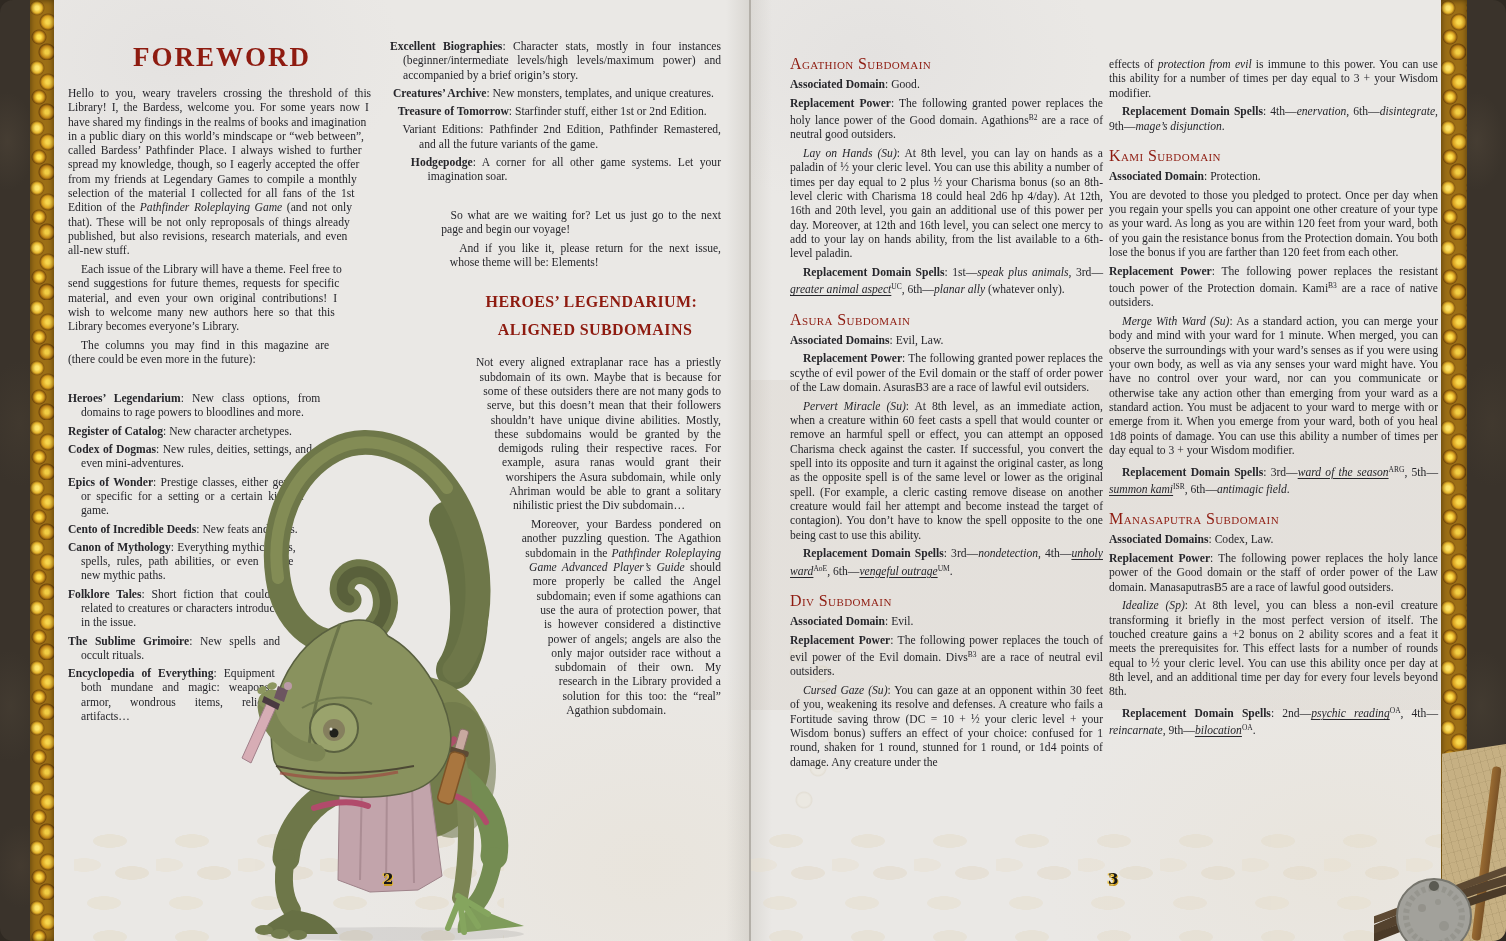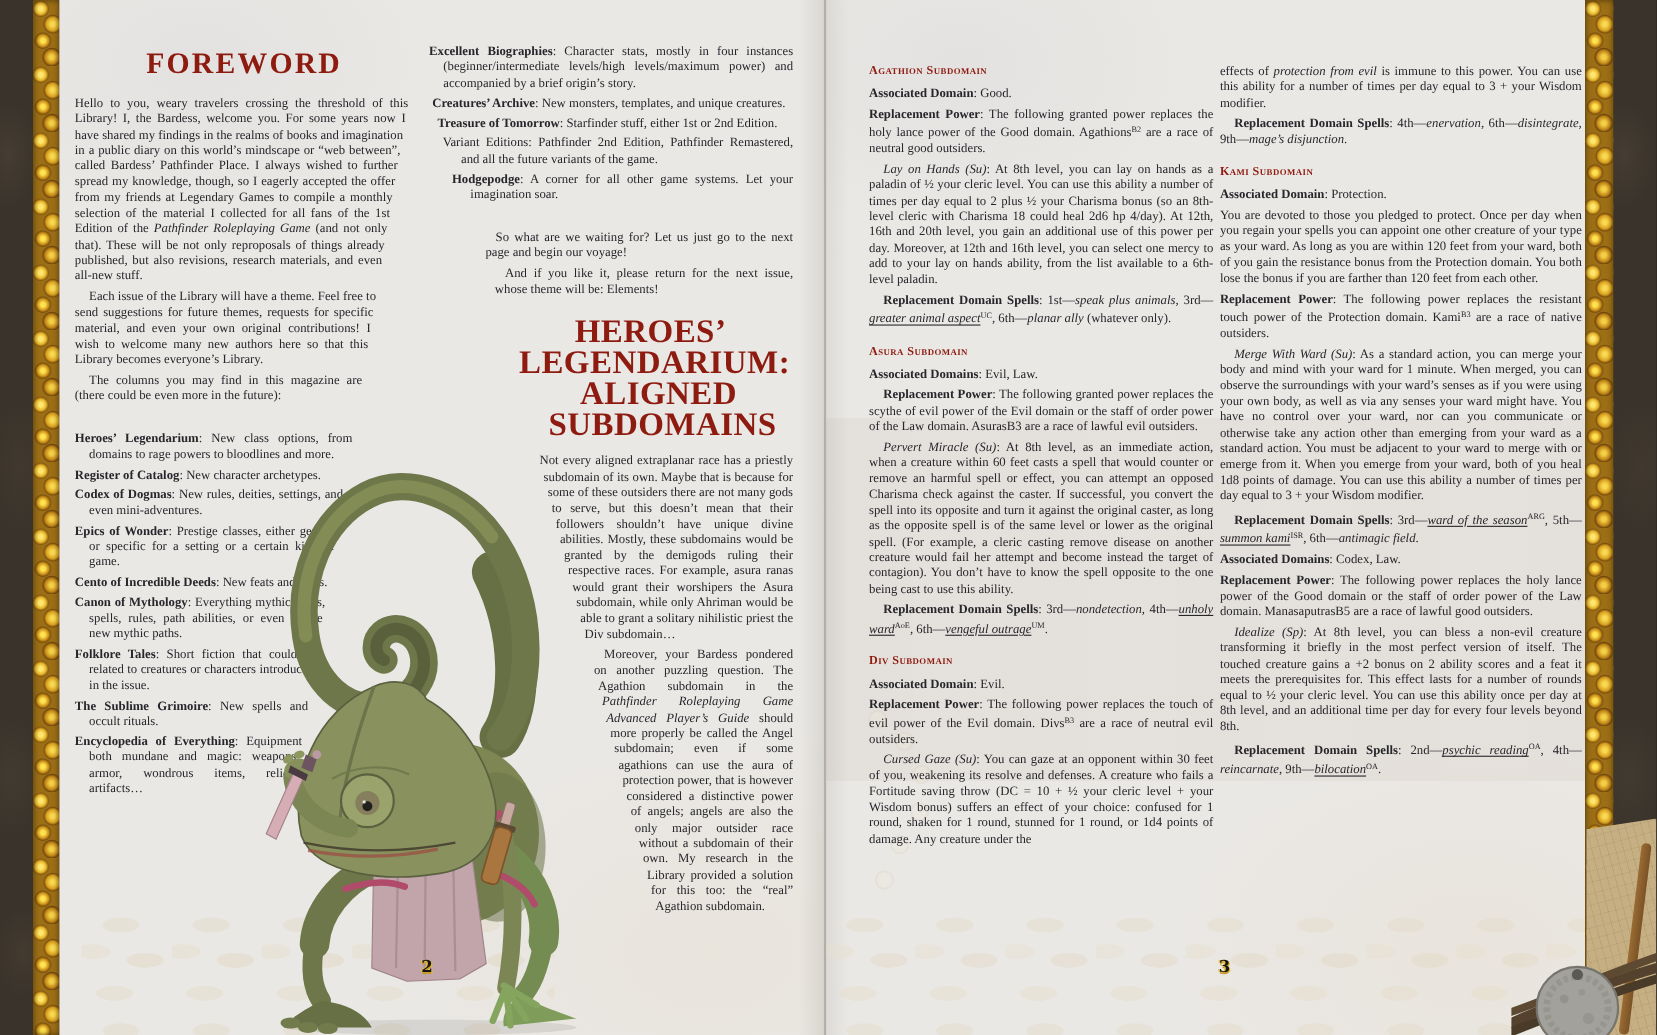--- a/index.html
+++ b/index.html
@@ -10,21 +10,21 @@
     --gold:#d9a621;
     --parchment:#c6b083;
   }
   html,body{margin:0;padding:0;}
   body{
     width:1506px;height:941px;position:relative;overflow:hidden;
     background:#2f2922;
     font-family:"Liberation Serif","DejaVu Serif",serif;
     color:var(--text);
   }
-  .spread{position:absolute;inset:0;overflow:hidden;}
+  .spread{position:absolute;inset:0;overflow:hidden;border-radius:13px;}
 
   
   .edge{position:absolute;top:0;height:100%;background-color:var(--edge);
     background-image:
       radial-gradient(ellipse 40px 70px at 25% 15%, #574c3e66, transparent 70%),
       radial-gradient(ellipse 50px 90px at 65% 45%, #4b413466, transparent 70%),
       radial-gradient(ellipse 45px 80px at 35% 75%, #5a504044, transparent 70%),
       radial-gradient(ellipse 40px 60px at 70% 92%, #56493a55, transparent 70%);
   }
   .edge-left{left:0;width:30px;}
@@ -79,24 +79,24 @@
   
   .col{position:absolute;text-align:justify;font-size:11.6px;line-height:14.3px;color:var(--text);}
   .page-left .col1{left:14px;top:42px;width:313px;}
   .page-left .col2{left:336px;top:40px;width:331px;}
   .page-right .col1{left:40px;top:42px;width:313px;}
   .page-right .col2{left:359px;top:58px;width:329px;}
 
   .blk{margin:0 0 4.5px 0;}
   .blk-title{font-size:27px;line-height:31px;text-align:center;color:var(--red);
     font-weight:bold;letter-spacing:2px;margin:0 0 14px 0;}
-  .blk-h2{font-size:30px;line-height:28px;text-align:center;color:var(--red);
+  .blk-h2{font-size:16px;line-height:28px;text-align:center;color:var(--red);
     font-weight:bold;letter-spacing:.4px;margin:18px 0 12px 0;}
-  .blk-h3{font-size:11px;line-height:18px;font-variant:small-caps;color:var(--red);
-    font-weight:700;letter-spacing:.4px;margin:13px 0 5px 0;}
+  .blk-h3{font-size:16px;line-height:18px;font-variant:small-caps;color:var(--red);
+    font-weight:400;letter-spacing:.4px;margin:13px 0 5px 0;}
   .col > .blk-h3:nth-child(2){margin-top:0;}
   .blk-p.ind{text-indent:13px;}
   .blk-li{padding-left:13px;text-indent:-13px;margin-bottom:4px;}
   .blk-gap{height:20px;margin:0;}
   .s-b{font-weight:bold;}
   .s-i{font-style:italic;}
   .s-iu{font-style:italic;text-decoration:underline;text-underline-offset:2px;}
   .s-sup{font-size:7.5px;vertical-align:4px;}
 
   
@@ -274,20 +274,21 @@
       </div>
     <div class="col col2">
         <div class="blk blk-p"><span>effects of </span><span class="s-i">protection from evil</span><span> is immune to this power. You can use this ability for a number of times per day equal to 3 + your Wisdom modifier.</span></div>
         <div class="blk blk-p ind"><span class="s-b">Replacement Domain Spells</span><span>: 4th—</span><span class="s-i">enervation</span><span>, 6th—</span><span class="s-i">disintegrate</span><span>, 9th—</span><span class="s-i">mage’s disjunction</span><span>.</span></div>
         <div class="blk blk-h3"><span>Kami Subdomain</span></div>
         <div class="blk blk-p"><span class="s-b">Associated Domain</span><span>: Protection.</span></div>
         <div class="blk blk-p"><span>You are devoted to those you pledged to protect. Once per day when you regain your spells you can appoint one other creature of your type as your ward. As long as you are within 120 feet from your ward, both of you gain the resistance bonus from the Protection domain. You both lose the bonus if you are farther than 120 feet from each other.</span></div>
         <div class="blk blk-p"><span class="s-b">Replacement Power</span><span>: The following power replaces the resistant touch power of the Protection domain. Kami</span><span class="s-sup">B3</span><span> are a race of native outsiders.</span></div>
         <div class="blk blk-p ind"><span class="s-i">Merge With Ward (Su)</span><span>: As a standard action, you can merge your body and mind with your ward for 1 minute. When merged, you can observe the surroundings with your ward’s senses as if you were using your own body, as well as via any senses your ward might have. You have no control over your ward, nor can you communicate or otherwise take any action other than emerging from your ward as a standard action. You must be adjacent to your ward to merge with or emerge from it. When you emerge from your ward, both of you heal 1d8 points of damage. You can use this ability a number of times per day equal to 3 + your Wisdom modifier.</span></div>
         <div class="blk blk-p ind"><span class="s-b">Replacement Domain Spells</span><span>: 3rd—</span><span class="s-iu">ward of the season</span><span class="s-sup">ARG</span><span>, 5th—</span><span class="s-iu">summon kami</span><span class="s-sup">ISR</span><span>, 6th—</span><span class="s-i">antimagic field</span><span>.</span></div>
+        <div class="blk blk-h3"><span>Manasaputra Subdomain</span></div>
         <div class="blk blk-p"><span class="s-b">Associated Domains</span><span>: Codex, Law.</span></div>
         <div class="blk blk-p"><span class="s-b">Replacement Power</span><span>: The following power replaces the holy lance power of the Good domain or the staff of order power of the Law domain. ManasaputrasB5 are a race of lawful good outsiders.</span></div>
         <div class="blk blk-p ind"><span class="s-i">Idealize (Sp)</span><span>: At 8th level, you can bless a non-evil creature transforming it briefly in the most perfect version of itself. The touched creature gains a +2 bonus on 2 ability scores and a feat it meets the prerequisites for. This effect lasts for a number of rounds equal to ½ your cleric level. You can use this ability once per day at 8th level, and an additional time per day for every four levels beyond 8th.</span></div>
         <div class="blk blk-p ind"><span class="s-b">Replacement Domain Spells</span><span>: 2nd—</span><span class="s-iu">psychic reading</span><span class="s-sup">OA</span><span>, 4th—</span><span class="s-i">reincarnate</span><span>, 9th—</span><span class="s-iu">bilocation</span><span class="s-sup">OA</span><span>.</span></div>
       </div>
     <div class="pagenum pagenum-right">3</div>
   </div>
 
   <div class="gutter-line"></div>
   <div class="coins coins-right"></div>

